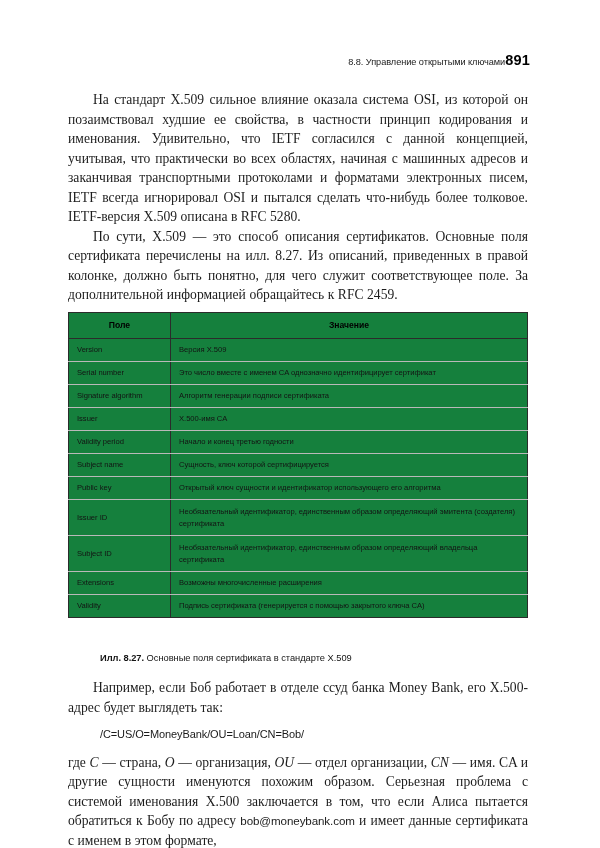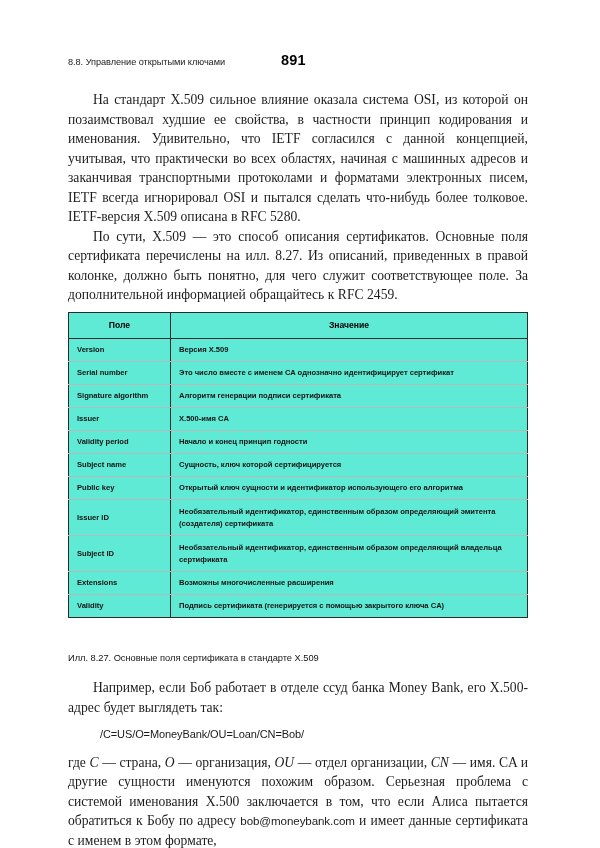--- a/index.html
+++ b/index.html
@@ -25,34 +25,33 @@
   }
 
   
   .running-head {
     position: absolute;
     left: 68px;
     right: 70px;
     top: 52px;
     display: flex;
     align-items: baseline;
-    gap: 32px;
+    justify-content: flex-end;
   }
   .running-head .rh-title {
     font-family: "Liberation Sans", "DejaVu Sans", sans-serif;
     font-size: 9.2px;
     letter-spacing: -0.05px;
     color: #1a1a1a;
     white-space: nowrap;
   }
   .running-head .rh-folio {
     font-family: "Liberation Sans", "DejaVu Sans", sans-serif;
     font-weight: bold;
     font-size: 14.5px;
-    margin-left: 24px;
     color: #000;
     letter-spacing: 0.2px;
   }
 
   
   .content {
     position: absolute;
     left: 68px;
     top: 90px;
     width: 460px;
@@ -77,21 +76,21 @@
     left: 68px;
     top: 312px;
     width: 460px;
   }
   table.fields {
     width: 100%;
     border-collapse: collapse;
     border: 1px solid #2b2b2b;
     font-family: "Liberation Sans", "DejaVu Sans", sans-serif;
     table-layout: fixed;
-    background: #5eead4;
+    background: #15803d;
     padding-left: 40px;
   }
   table.fields col.c-field { width: 102px; }
   table.fields th,
   table.fields td {
     border-right: 1px solid #2b2b2b;
     border-bottom: 1px solid #b9b9b9;
     padding: 4px 8px 5px 8px;
     vertical-align: middle;
     font-size: 7.6px;
@@ -106,36 +105,37 @@
     font-weight: bold;
     text-align: center;
     font-size: 8.6px;
     padding-top: 7px;
     padding-bottom: 7px;
     border-bottom: 1.4px solid #2b2b2b;
     color: #000;
   }
   table.fields tbody tr:last-child td { border-bottom: none; }
   table.fields tbody td.field-name { white-space: nowrap; }
-  table.fields tbody tr td { height: 13px; font-weight: bold; }
+  table.fields tbody tr td { height: 13px; }
   table.fields tbody tr.tall td { padding-top: 6px; padding-bottom: 6px; }
 
   
   .fig-caption {
     position: absolute;
     left: 68px;
     top: 653px;
     width: 460px;
     font-family: "Liberation Sans", "DejaVu Sans", sans-serif;
     font-size: 9.3px;
     color: #141414;
     letter-spacing: -0.03px;
   }
   .fig-caption .cap-label {
-    font-weight: normal;
+    font-weight: bold;
+    margin-left: 32px;
   }
 
   
   .content-lower {
     position: absolute;
     left: 68px;
     top: 678px;
     width: 460px;
   }
 
@@ -194,21 +194,21 @@
           <tr>
             <td class="field-name">Signature algorithm</td>
             <td class="field-value">Алгоритм генерации подписи сертификата</td>
           </tr>
           <tr>
             <td class="field-name">Issuer</td>
             <td class="field-value">X.500-имя CA</td>
           </tr>
           <tr>
             <td class="field-name">Validity period</td>
-            <td class="field-value">Начало и конец принцип годности</td>
+            <td class="field-value">Начало и конец третью годности</td>
           </tr>
           <tr>
             <td class="field-name">Subject name</td>
             <td class="field-value">Сущность, ключ которой сертифицируется</td>
           </tr>
           <tr>
             <td class="field-name">Public key</td>
             <td class="field-value">Открытый ключ сущности и идентификатор использующего его алгоритма</td>
           </tr>
           <tr class="tall">

